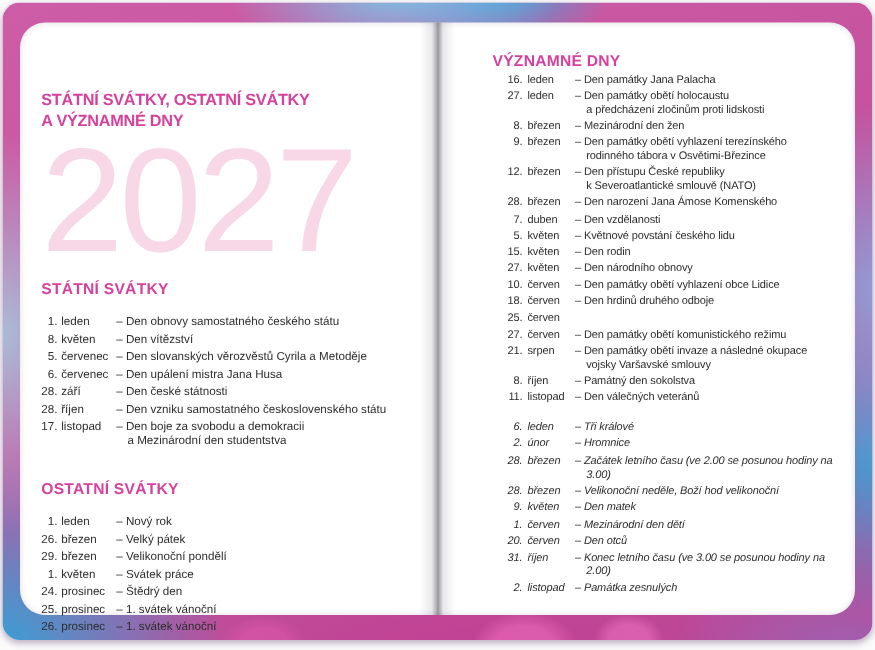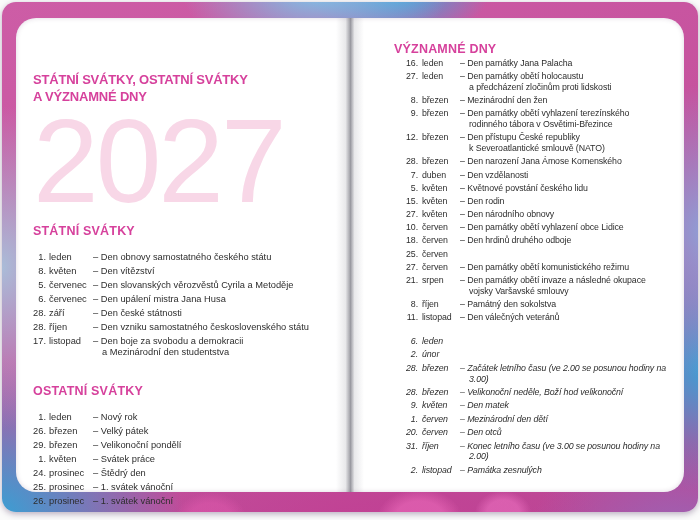--- a/index.html
+++ b/index.html
@@ -270,25 +270,27 @@
               <span class="num">11.</span>
               <span class="month">listopad</span>
               <span class="desc">– Den válečných veteránů</span>
             </div>
           </div>
         <div class="list italic">
 
             <div class="row">
               <span class="num">6.</span>
               <span class="month">leden</span>
+              <span class="desc">– Tři králové</span>
             </div>
 
             <div class="row">
               <span class="num">2.</span>
               <span class="month">únor</span>
+              <span class="desc">– Hromnice</span>
             </div>
 
             <div class="row">
               <span class="num">28.</span>
               <span class="month">březen</span>
               <span class="desc">– Začátek letního času (ve 2.00 se posunou hodiny na 3.00)</span>
             </div>
 
             <div class="row">
               <span class="num">28.</span>

